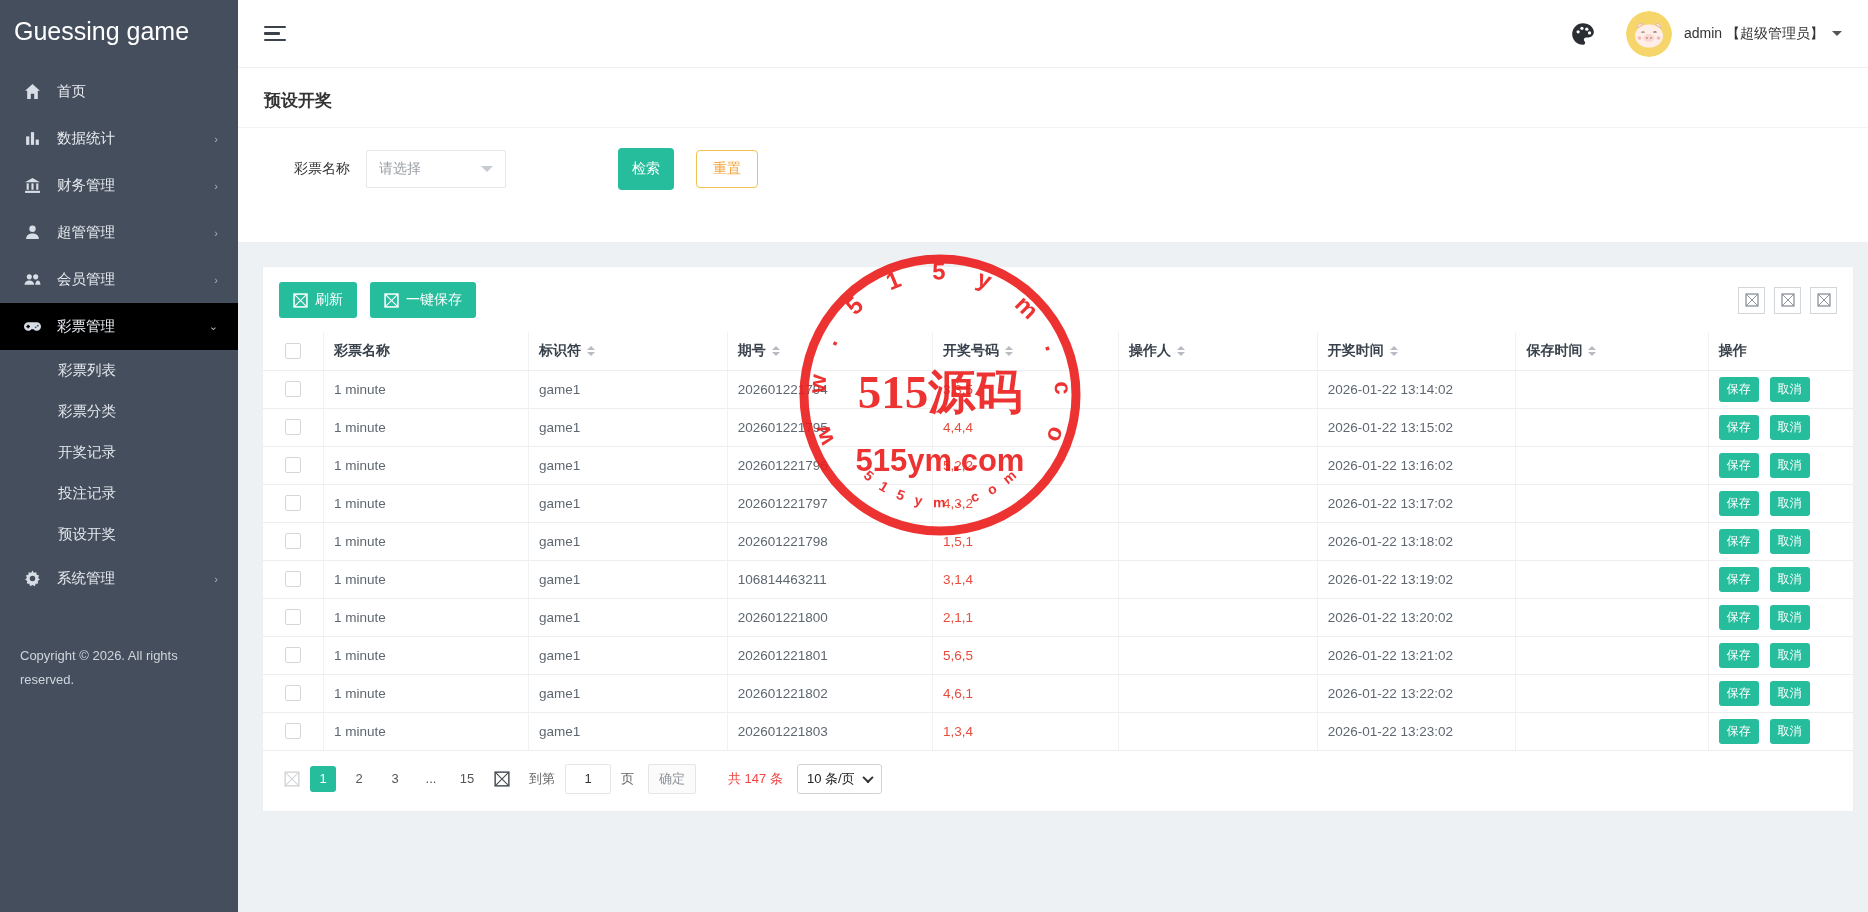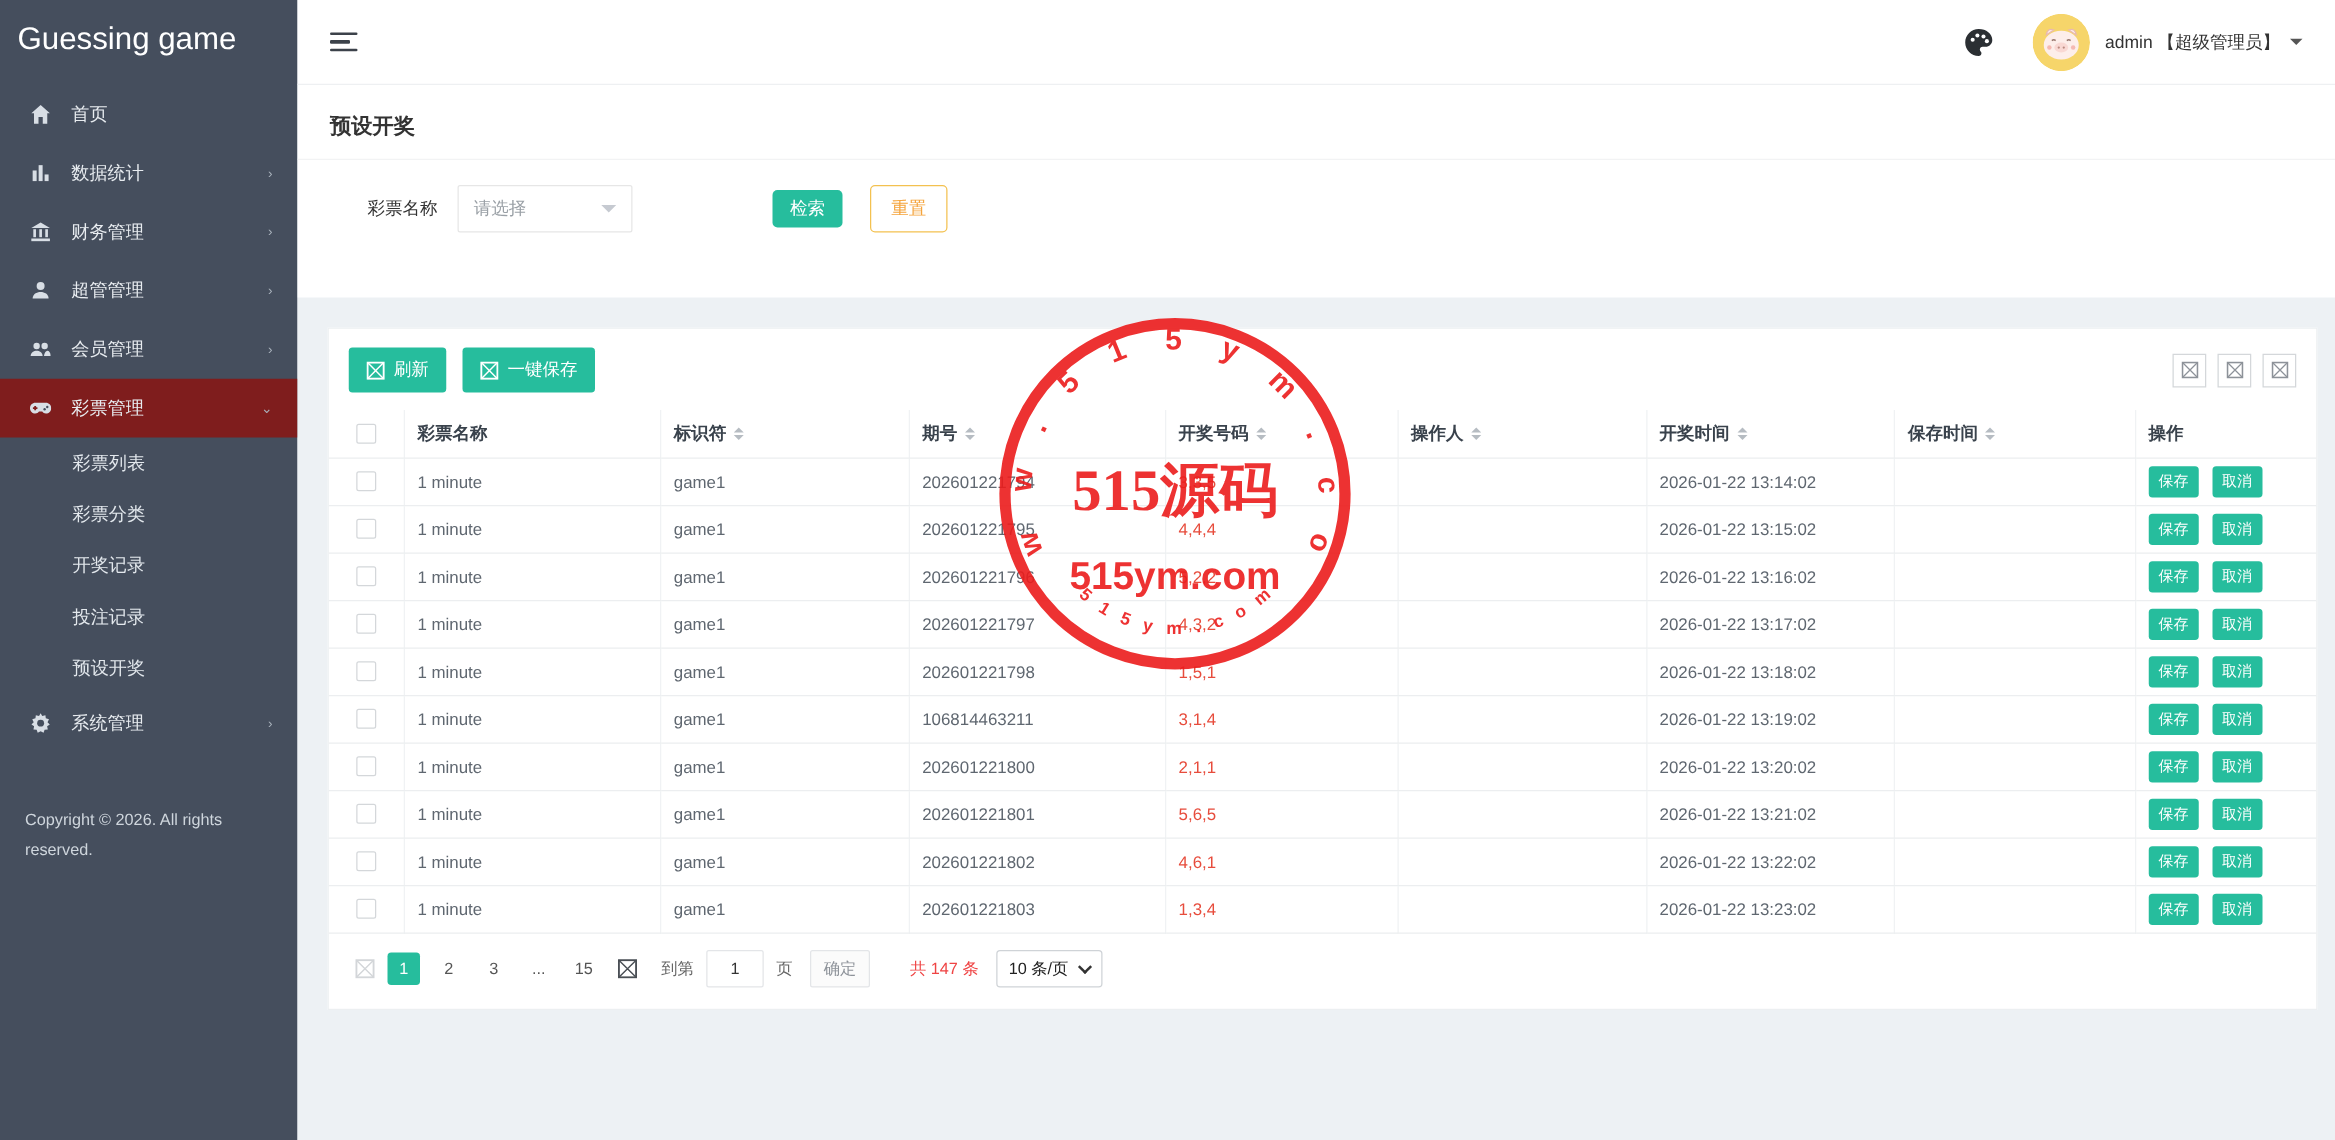--- a/index.html
+++ b/index.html
@@ -8,21 +8,21 @@
   .app { display:flex; width:100%; height:100%;border-radius:21px; }
 
   
   .sidebar { width:238px; min-width:238px; background:#454e5d; color:#e8ecf0; display:flex; flex-direction:column; }
   .logo { color:#fff; font-size:25px; font-weight:500; padding:17px 0 12px 14px; white-space:nowrap; }
   .nav { margin-top:10px; }
   .nav-item { display:flex; align-items:center; height:47px; padding:0 20px 0 22px; font-size:14.5px; cursor:pointer; }
   .nav-item .ic { width:20px; height:18px; margin-right:15px; display:inline-flex; align-items:center; justify-content:center; }
   .nav-item .ic svg { width:17px; height:17px; fill:#d8dee5; }
   .nav-item .arrow { margin-left:auto; color:#aab3bd; font-size:11px; }
-  .nav-item.active-parent { background:#7f1d1d; }
+  .nav-item.active-parent { background:#000000; }
   .submenu-item { display:flex; align-items:center; height:41px; padding-left:58px; font-size:14.5px; color:#e3e8ed; cursor:pointer; }
   .copyright { margin-top:42px; padding:0 20px; font-size:13px; color:#ced5dc; line-height:1.85; }
 
   
   .main { flex:1; display:flex; flex-direction:column; min-width:0; }
   .topbar { height:68px; background:#fff; display:flex; align-items:center; padding:0 26px; border-bottom:1px solid #eef0f2; box-shadow:0 1px 2px rgba(0,0,0,.03); }
   .hamburger { width:24px; cursor:pointer; }
   .hamburger span { display:block; height:2.5px; background:#3c424a; margin:4px 0; border-radius:1px; }
   .hamburger span:nth-child(1){ width:22px; }
   .hamburger span:nth-child(2){ width:16px; }
@@ -35,21 +35,21 @@
 
   .content { flex:1; background:#edf1f4; overflow:hidden; position:relative; }
 
   .page-head { background:#fff; }
   .page-title-row { padding:21px 26px 15px 26px; border-bottom:1px solid #f2f3f4; }
   .page-title { font-size:17px; font-weight:bold; color:#333; }
   .filter-row { display:flex; align-items:center; padding:20px 26px 52px 56px; }
   .filter-label { font-size:14px; color:#333; margin-right:16px; }
   .select-box { width:140px; height:38px; border:1px solid #e6e6e6; border-radius:2px; background:#fff; display:flex; align-items:center; padding:0 12px; color:#9aa0a6; font-size:14px; cursor:pointer; }
   .select-box .tri { margin-left:auto; width:0; height:0; border:6px solid transparent; border-top-color:#c6cad1; margin-top:6px; }
-  .btn-search { margin-left:112px; width:56px; height:30px; border:none; border-radius:4px; background:#26bd9d; color:#fff; font-size:14px; cursor:pointer; }
+  .btn-search { margin-left:112px; width:56px; height:42px; border:none; border-radius:4px; background:#26bd9d; color:#fff; font-size:14px; cursor:pointer; }
   .btn-reset { margin-left:22px; width:62px; height:38px; background:#fff; border:1px solid #f3c150; border-radius:4px; color:#f5a43c; font-size:14px; cursor:pointer; }
 
   .card { margin:24px 14px 0 24px; background:#fff; border:1px solid #eceff1; }
   .card-toolbar { display:flex; align-items:center; padding:15px 16px 14px 16px; }
   .btn-teal { display:inline-flex; align-items:center; gap:7px; height:36px; padding:0 14px; background:#26bd9d; border:none; border-radius:3px; color:#fff; font-size:14px; cursor:pointer; margin-right:13px; }
   .bx { display:inline-block; }
   .tool-btns { margin-left:auto; display:flex; gap:9px; }
   .tool-btn { width:27px; height:27px; background:#fff; border:1px solid #d4d7da; display:flex; align-items:center; justify-content:center; color:#8d9299; cursor:pointer; }
 
   table { width:100%; border-collapse:collapse; table-layout:fixed; }

